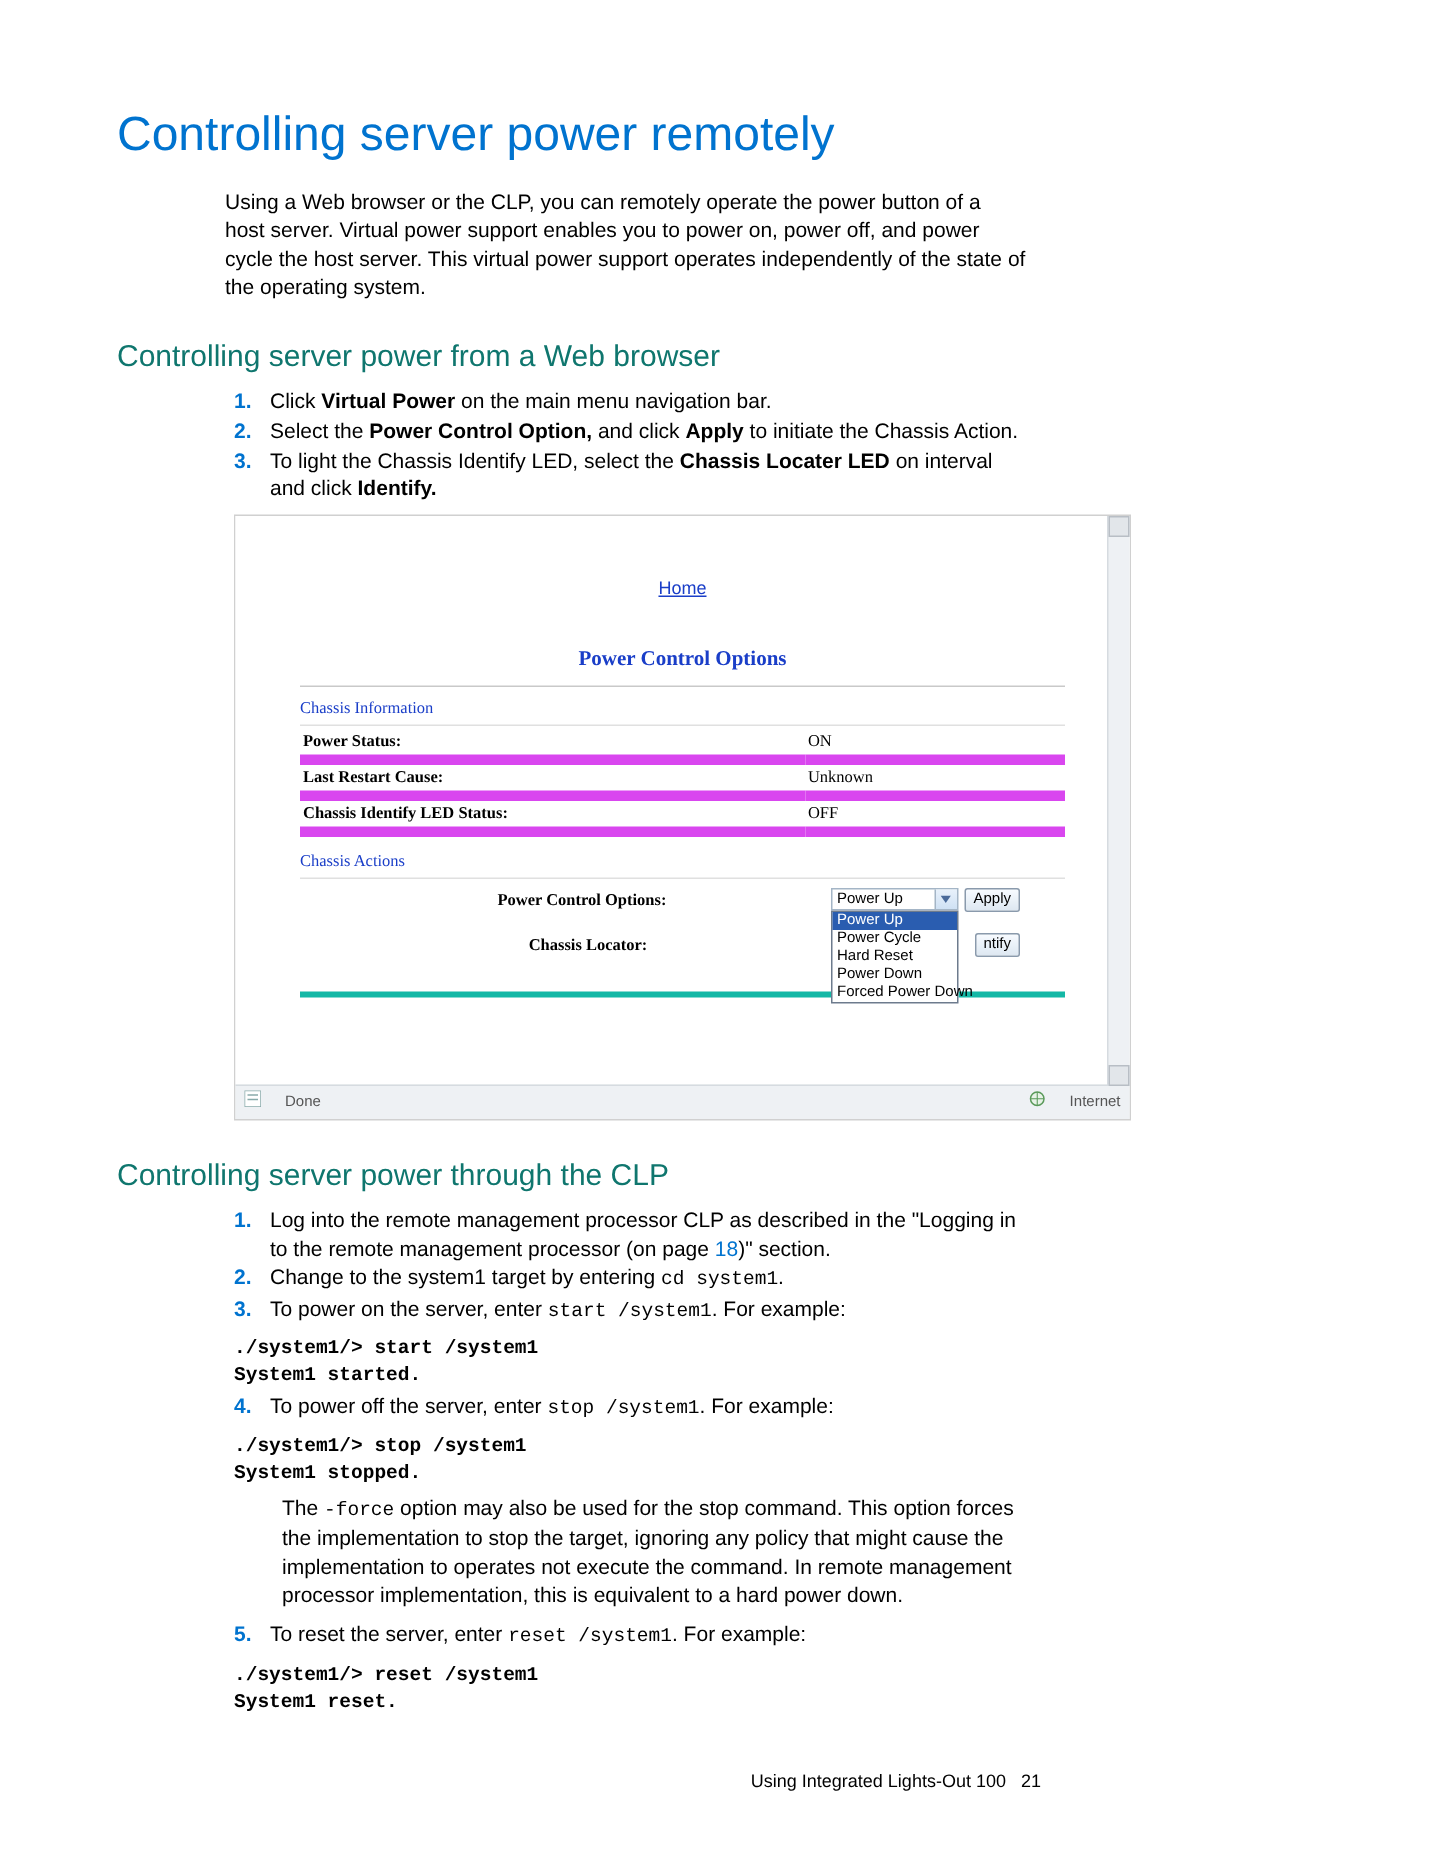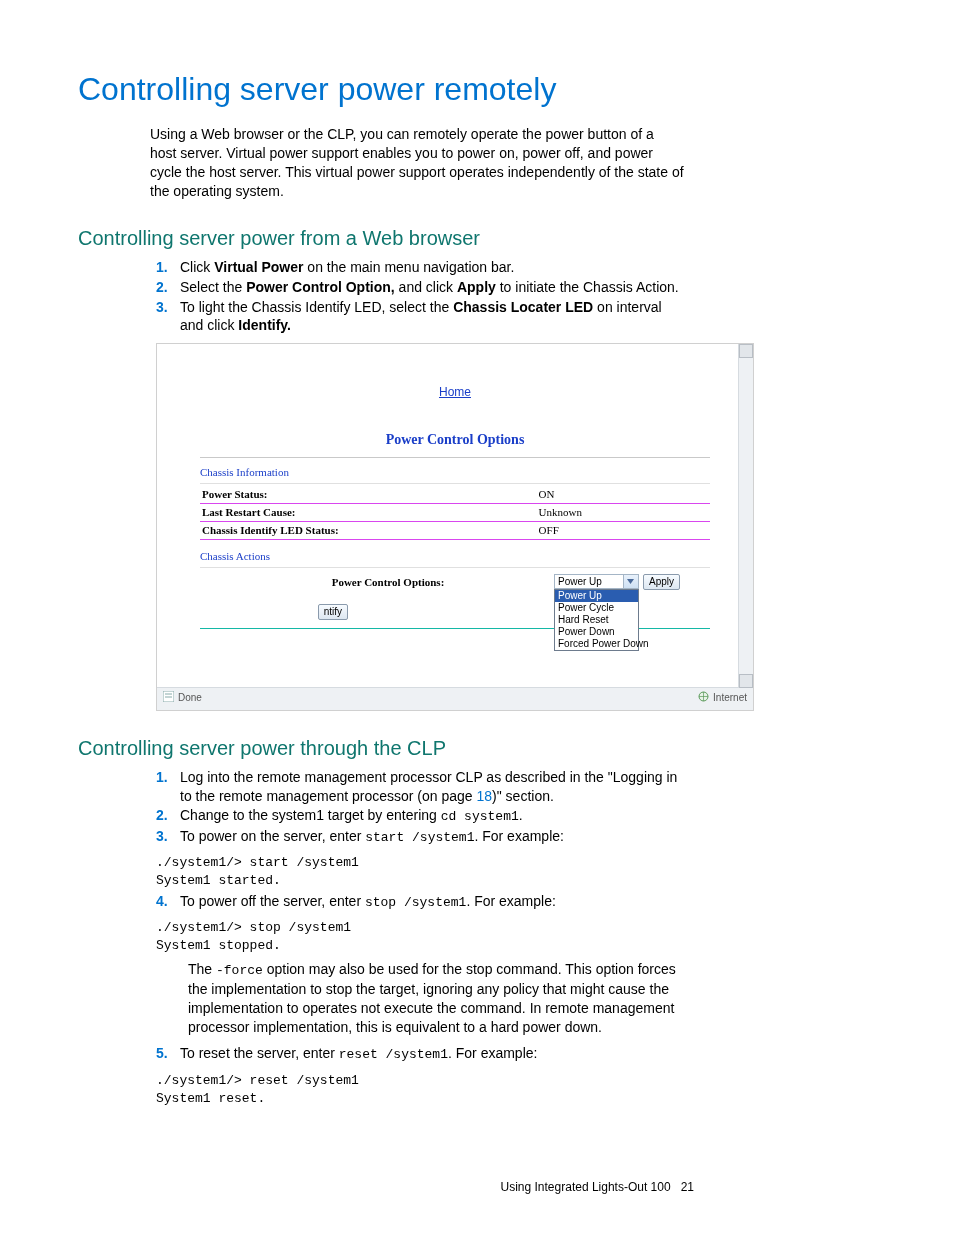--- a/index.html
+++ b/index.html
@@ -57,20 +57,21 @@
   .link-page { color: #0073cf; }
   code, .mono {
     font-family: "Courier New", Courier, monospace;
     font-size: 13px;
   }
   pre.codeblock {
     font-family: "Courier New", Courier, monospace;
     font-size: 13px;
     margin: 2px 0 2px 78px;
     white-space: pre-wrap;
+    font-weight: bold;
   }
   p.note {
     margin: 6px 0 8px 110px;
     font-size: 14px;
   }
 
   .shot-wrap {
     margin: 8px 0 12px 78px;
     width: 598px;
     border: 1px solid #d0d0d0;
@@ -106,22 +107,22 @@
     display: flex;
     align-items: center;
     font-size: 10px;
     color: #555;
     padding: 0 6px;
     justify-content: space-between;
     font-family: Tahoma, Arial, sans-serif;
   }
   .statusbar .with-icon {
     display: flex;
-    align-items: flex-start;
-    gap: 4px;
+    align-items: center;
+    gap: 16px;
   }
   .ie-globe {
     width: 11px; height: 11px; display: inline-block;
   }
 
   .inner {
     width: 510px;
     margin: 14px auto;
     font-family: "Times New Roman", Times, serif;
     font-size: 12px;
@@ -157,21 +158,21 @@
   }
   table.info {
     width: 100%;
     border-collapse: collapse;
     font-size: 11px;
   }
   table.info td {
     padding: 1px 2px;
     font-family: "Times New Roman", serif;
     vertical-align: top;
-    border-bottom: 1px solid #d946ef;
+    border-bottom: 7px solid #d946ef;
   }
   table.info .lbl { font-weight: 700; width: 66%; }
   table.info .val { width: 34%; }
 
   .actions-block {
     padding: 2px 30px 0 30px;
   }
   .actions-row {
     display: flex;
     align-items: flex-start;
@@ -303,21 +304,21 @@
             <td class="lbl">Last Restart Cause:</td>
             <td class="val">Unknown</td>
           </tr>
           <tr>
             <td class="lbl">Chassis Identify LED Status:</td>
             <td class="val">OFF</td>
           </tr>
         </tbody>
           </table>
         <div class="section-label" style="margin-top:6px">Chassis Actions</div>
-        <div class="actions-block" style="border-bottom:1px solid #14b8a6;padding-bottom:6px">
+        <div class="actions-block" style="border-bottom:4px solid #14b8a6;padding-bottom:21px">
           <div class="actions-row">
             <div class="a-lbl">Power Control Options:</div>
             <div class="ctl">
               <div class="select-box">
                 <div class="select-main">
                   <span class="txt">Power Up</span>
                   <span class="arrow">
                     <svg width="7" height="5" viewBox="0 0 7 5">
                         <path d="M0,0 L7,0 L3.5,5 Z" fill="#4a6a9a"></path>
                       </svg>
@@ -328,20 +329,21 @@
                   <div class="opt">Power Cycle</div>
                   <div class="opt">Hard Reset</div>
                   <div class="opt">Power Down</div>
                   <div class="opt">Forced Power Down</div>
                 </div>
               </div>
               <button class="tinybtn">Apply</button>
             </div>
           </div>
           <div class="actions-row" style="margin-top:14px">
+            <div class="a-lbl">Chassis Locator:</div>
             <div class="ctl" style="position:relative;width:118px;justify-content:flex-end">
               <button class="tinybtn" style="position:relative;z-index:1">ntify</button>
             </div>
           </div>
         </div>
         <div style="height:28px"></div>
       </div>
     </div>
     <div class="scroll-gutter">
       <div class="scroll-btn top"></div>

